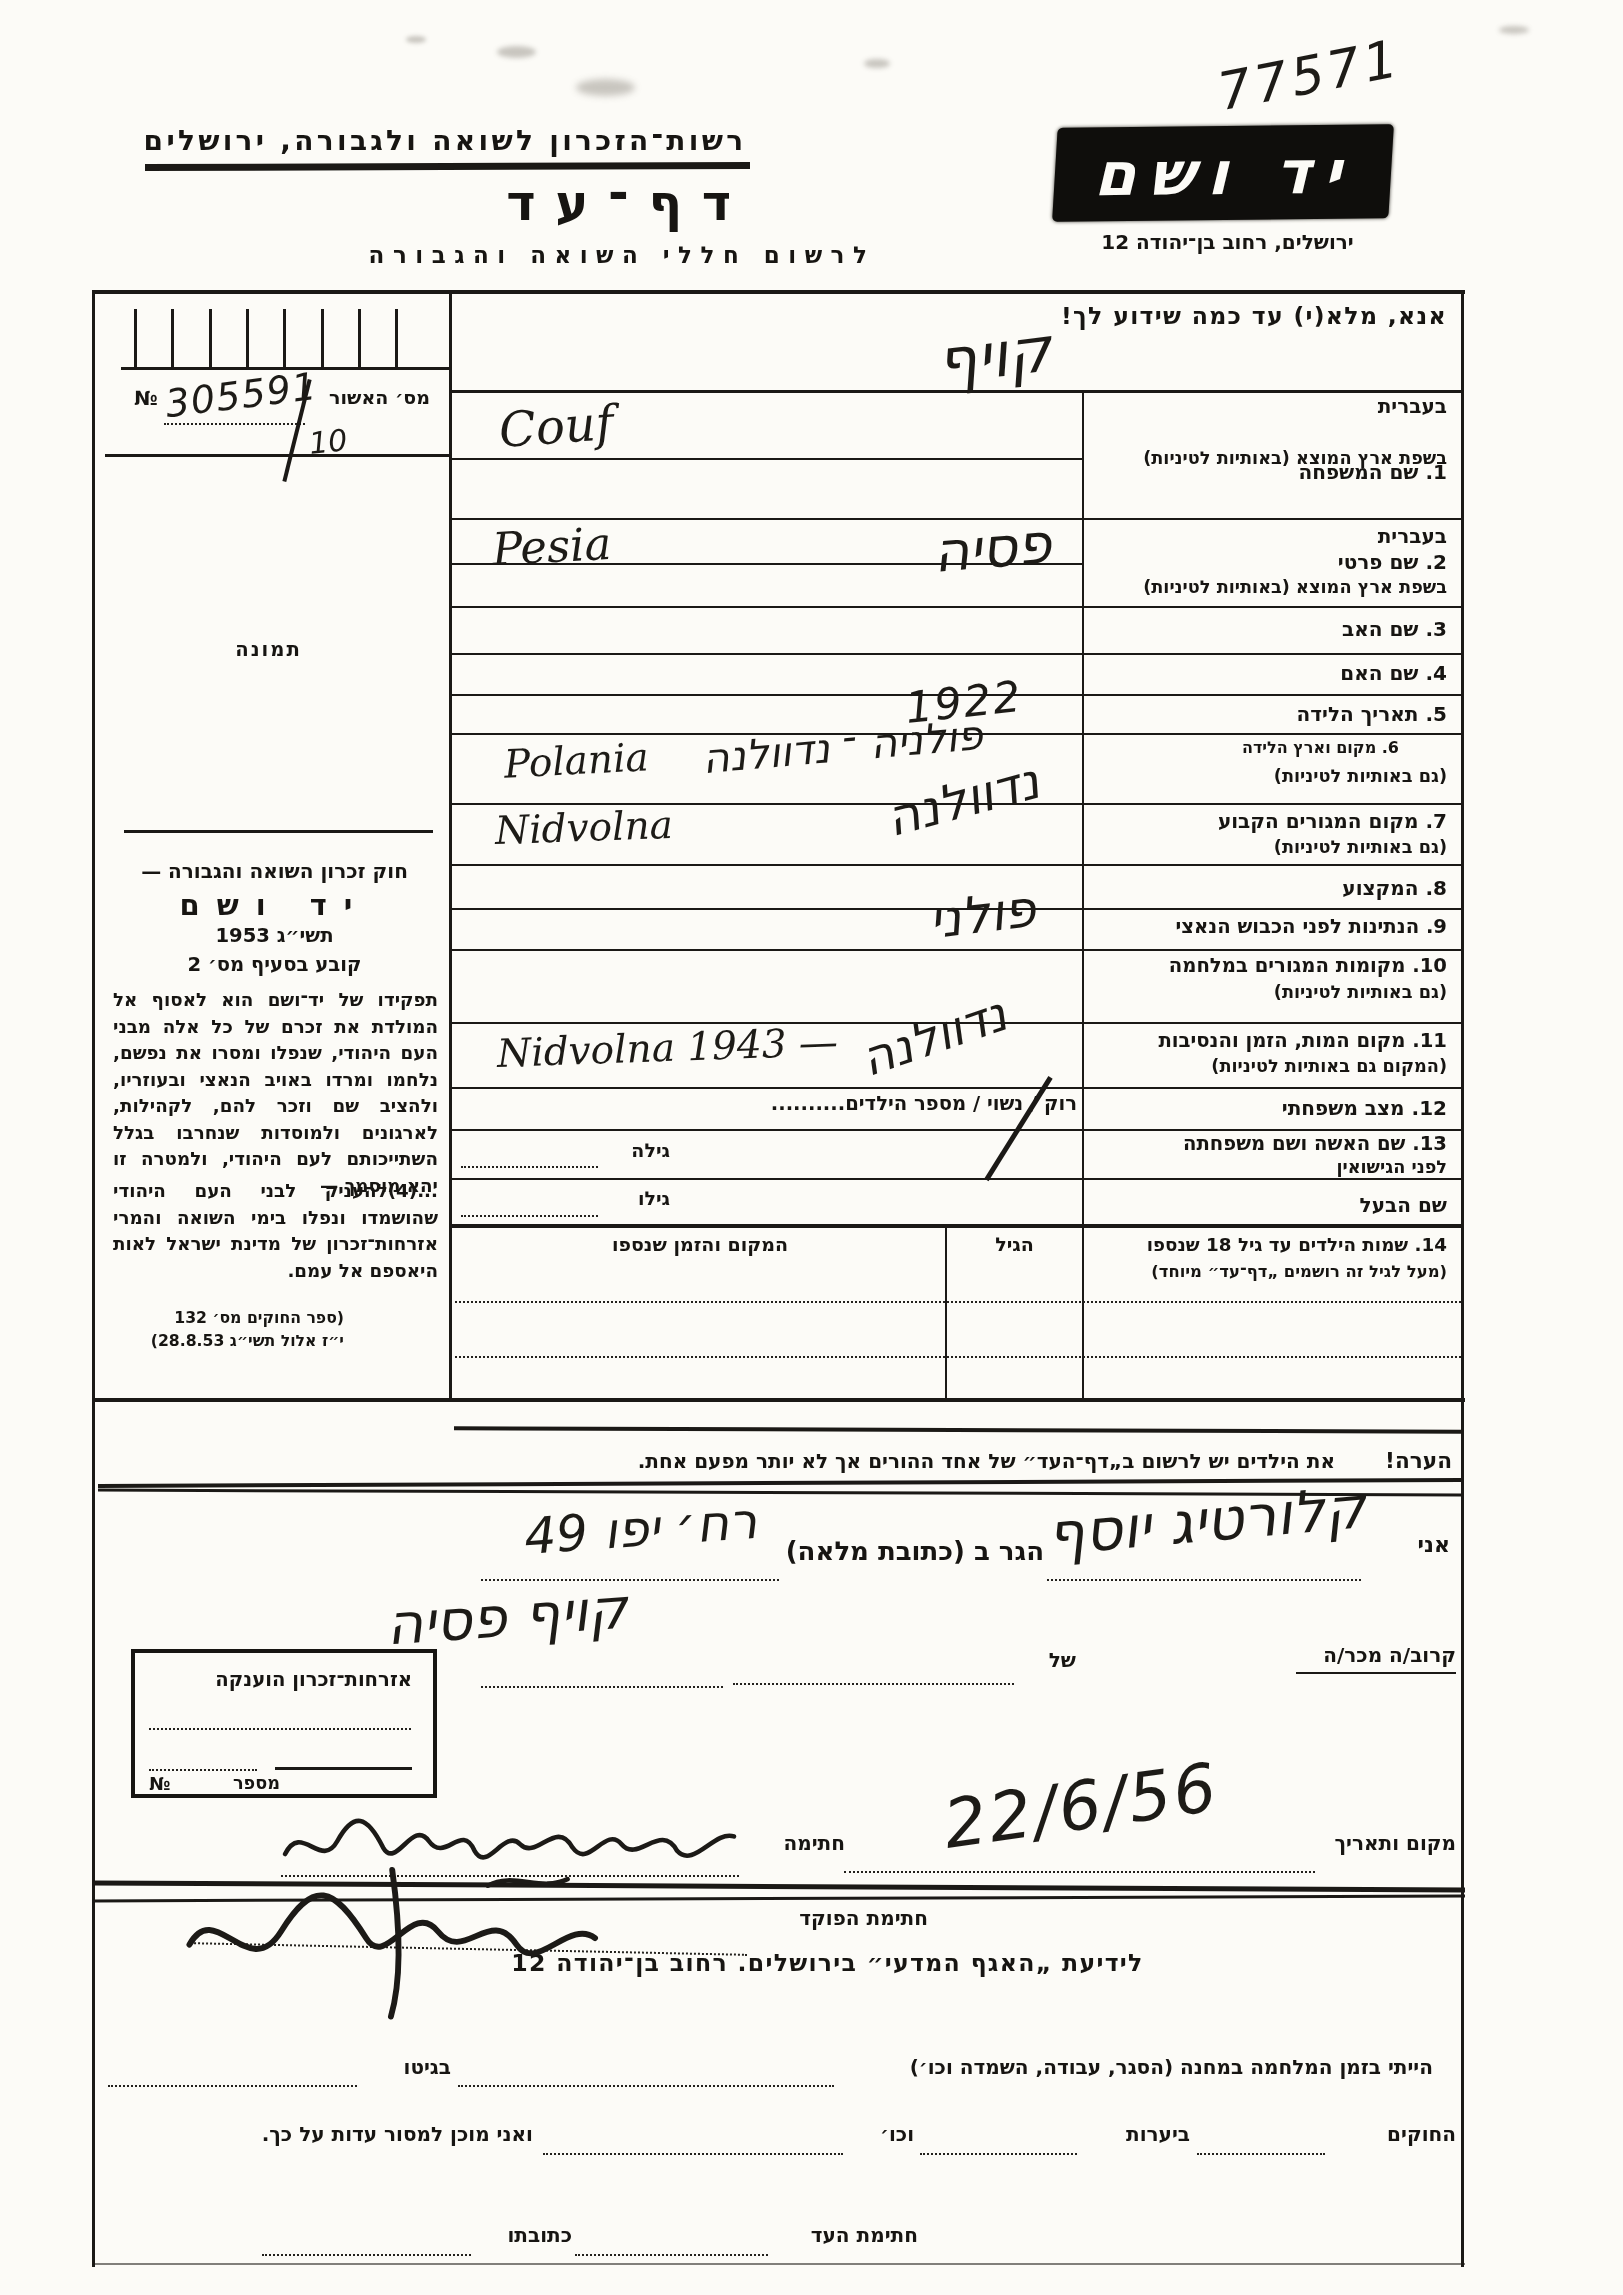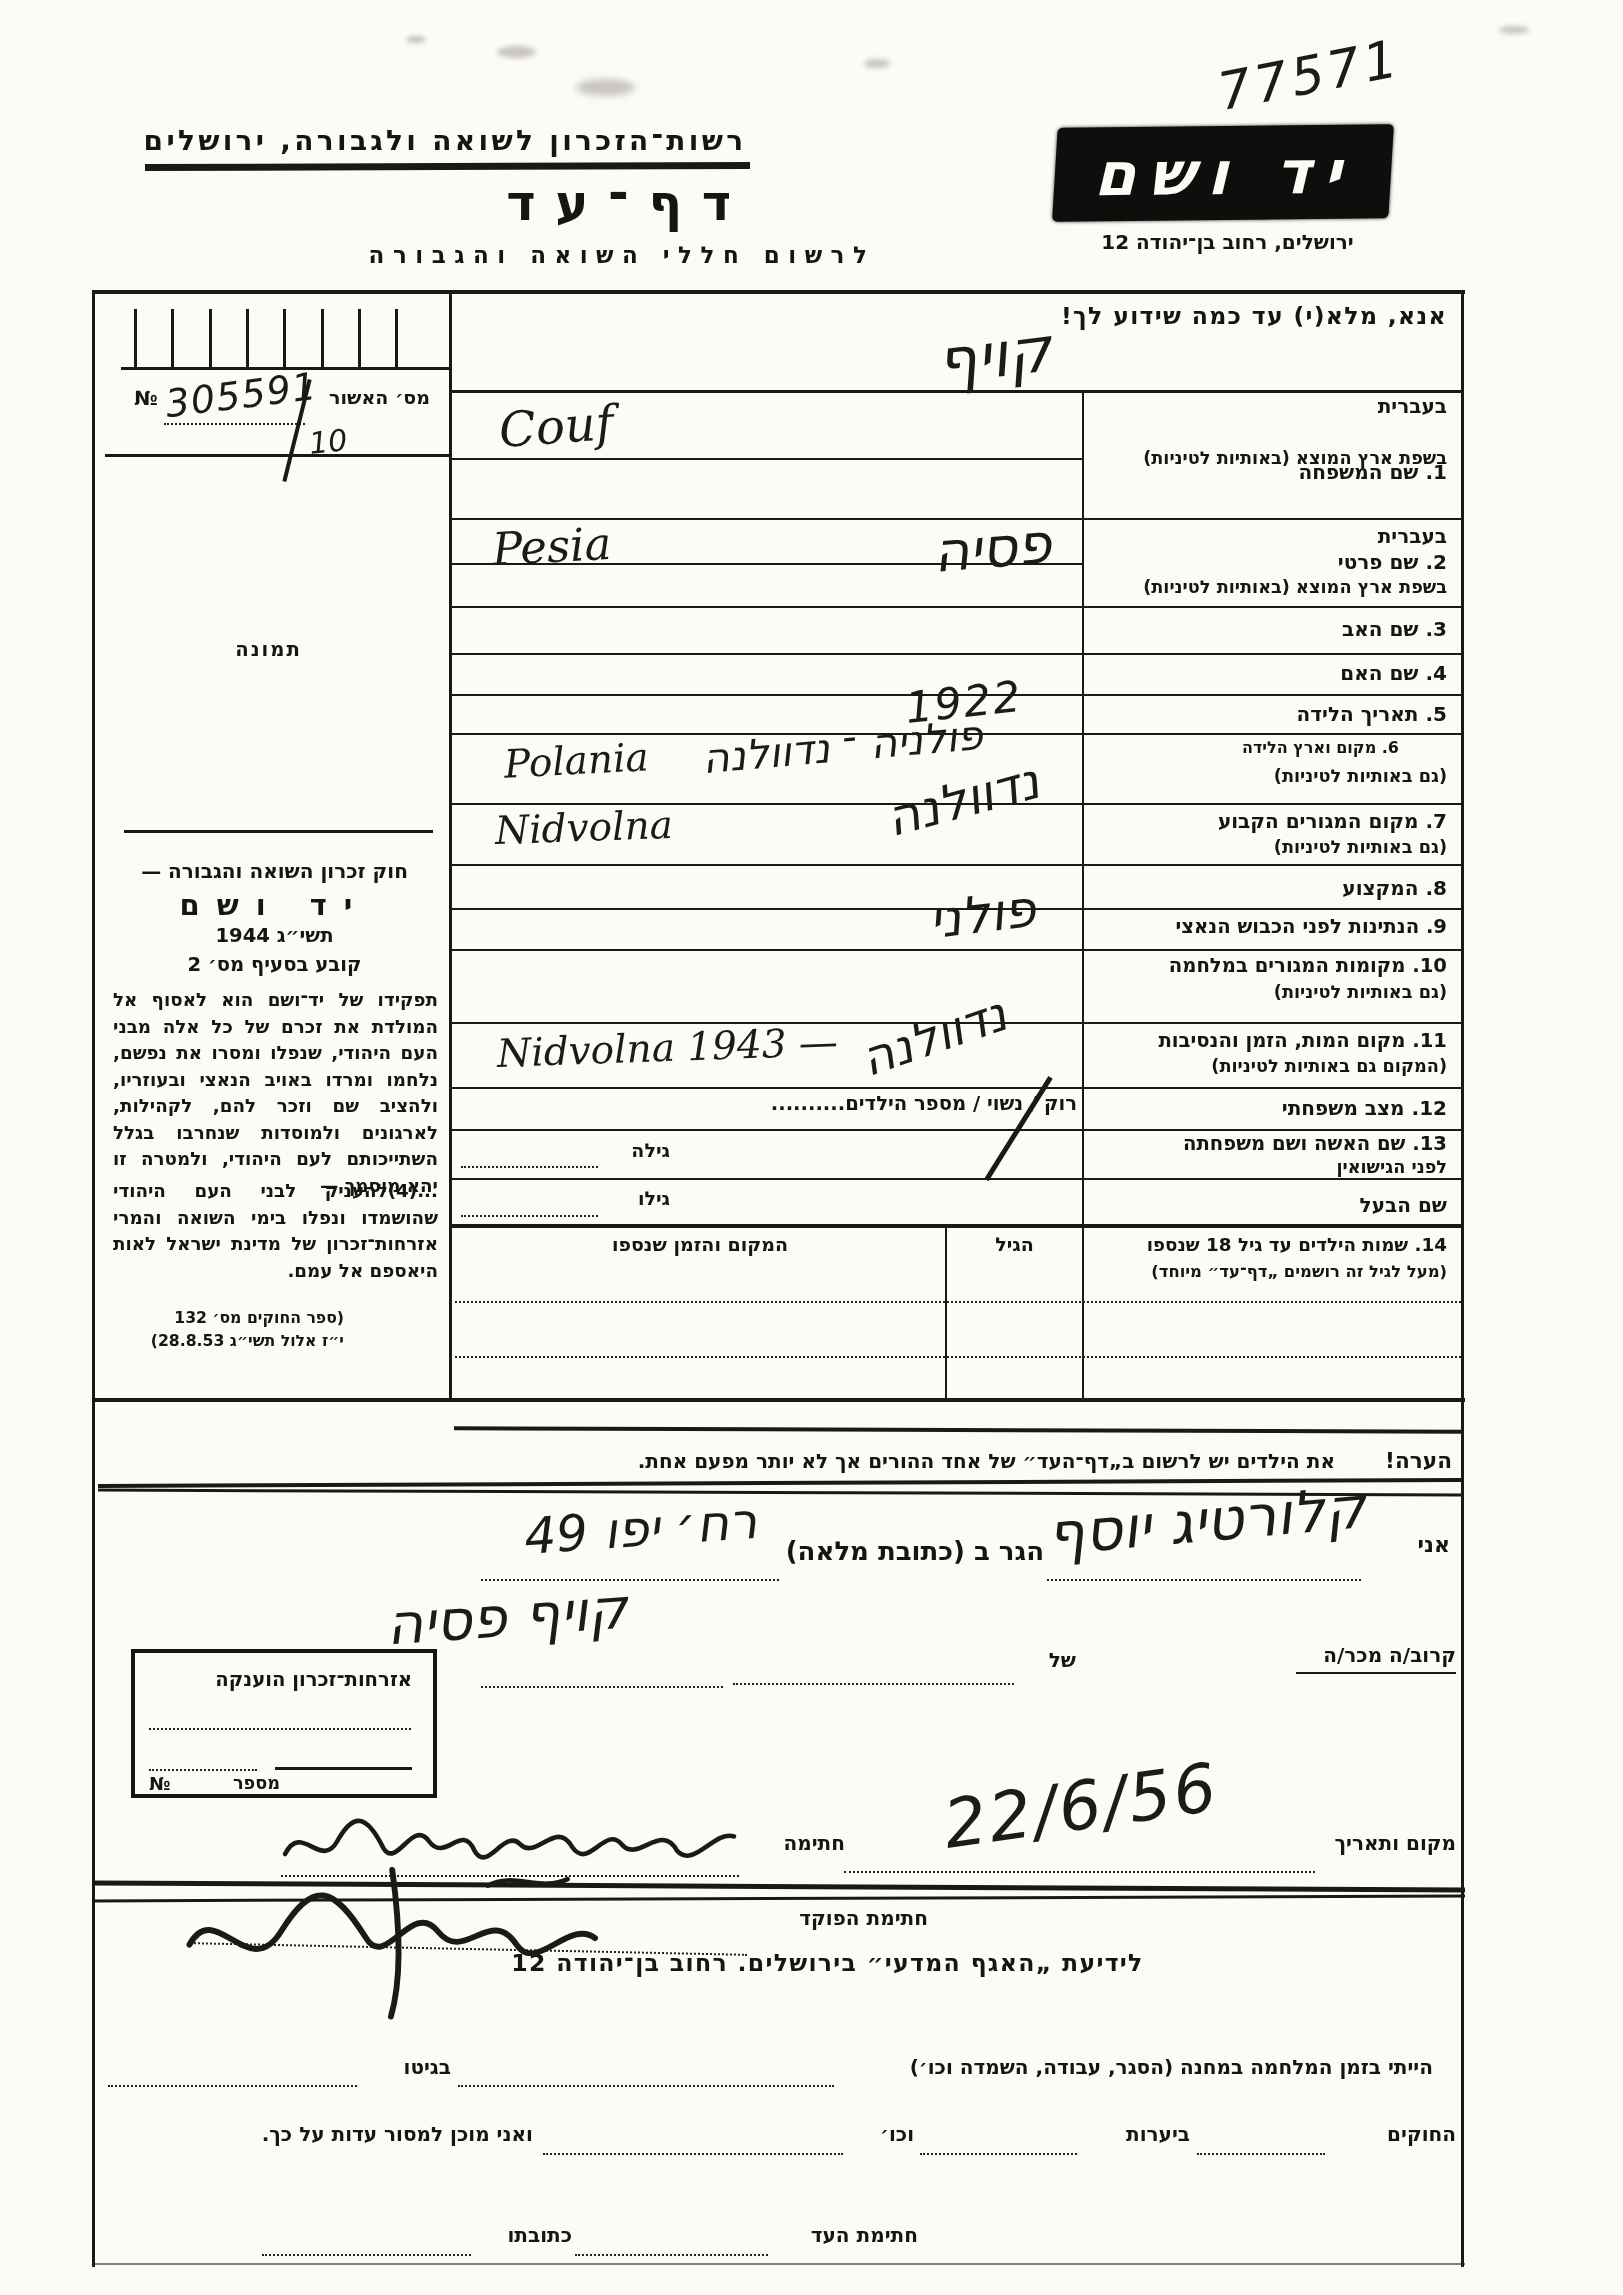--- a/index.html
+++ b/index.html
@@ -68,21 +68,21 @@
   <div class="hw a" style="left:165px;top:373px;font-size:38px;transform:rotate(-7deg);letter-spacing:1.3px;">305591</div>
   <div class="ln a" style="left:295px;top:378px;width:3.9px;height:105px;transform:rotate(14deg);"></div>
   <div class="hw a" style="left:309px;top:424px;font-size:30px;transform:rotate(-6deg);">10</div>
   <div class="ln a" style="left:105px;top:454px;width:344px;height:2.6px;"></div>
 
   <div class="p a ctr" style="left:190px;top:638px;width:157px;font-size:19.6px;letter-spacing:2px;">תמונה</div>
 
   <div class="ln a" style="left:124px;top:830px;width:309px;height:3.3px;"></div>
   <div class="p a ctr" style="left:113px;top:859px;width:323px;font-size:20px;">חוק זכרון השואה והגבורה —</div>
   <div class="p a ctr" style="left:113px;top:888px;width:323px;font-size:29px;letter-spacing:17px;">יד ושם</div>
-  <div class="p a ctr" style="left:113px;top:924px;width:323px;font-size:19.6px;">תשי״ג 1944</div>
+  <div class="p a ctr" style="left:113px;top:924px;width:323px;font-size:19.6px;">תשי״ג 1953</div>
   <div class="p a ctr" style="left:113px;top:953px;width:323px;font-size:19.6px;">קובע בסעיף מס׳ 2</div>
   <div class="p pw jst a" style="left:113px;top:987px;width:325px;font-size:18.3px;line-height:1.45;">תפקידו של יד־ושם הוא לאסוף אל המולדת את זכרם של כל אלה מבני העם היהודי, שנפלו ומסרו את נפשם, נלחמו ומרדו באויב הנאצי ובעוזריו, ולהציב שם וזכר להם, לקהילות, לארגונים ולמוסדות שנחרבו בגלל השתייכותם לעם היהודי, ולמטרה זו יהא מוסמך —</div>
   <div class="p pw jst a" style="left:113px;top:1178px;width:325px;font-size:18.3px;line-height:1.45;">‏...(4)להעניק לבני העם היהודי שהושמדו ונפלו בימי השואה והמרי אזרחות־זכרון של מדינת ישראל לאות היאספם אל עמם.</div>
   <div class="p a rt" style="left:121px;top:1308px;width:223px;font-size:15.7px;">(ספר החוקים מס׳ 132</div>
   <div class="p a rt" style="left:121px;top:1331px;width:223px;font-size:15.7px;">י״ז אלול תשי״ג 28.8.53)</div>
 
   <div class="ln a" style="left:450px;top:390px;width:1011px;height:3.3px;"></div>
   <div class="ln a" style="left:450px;top:518px;width:1011px;height:2px;"></div>
   <div class="ln a" style="left:450px;top:606px;width:1011px;height:2px;"></div>
   <div class="ln a" style="left:450px;top:653px;width:1011px;height:2px;"></div>

